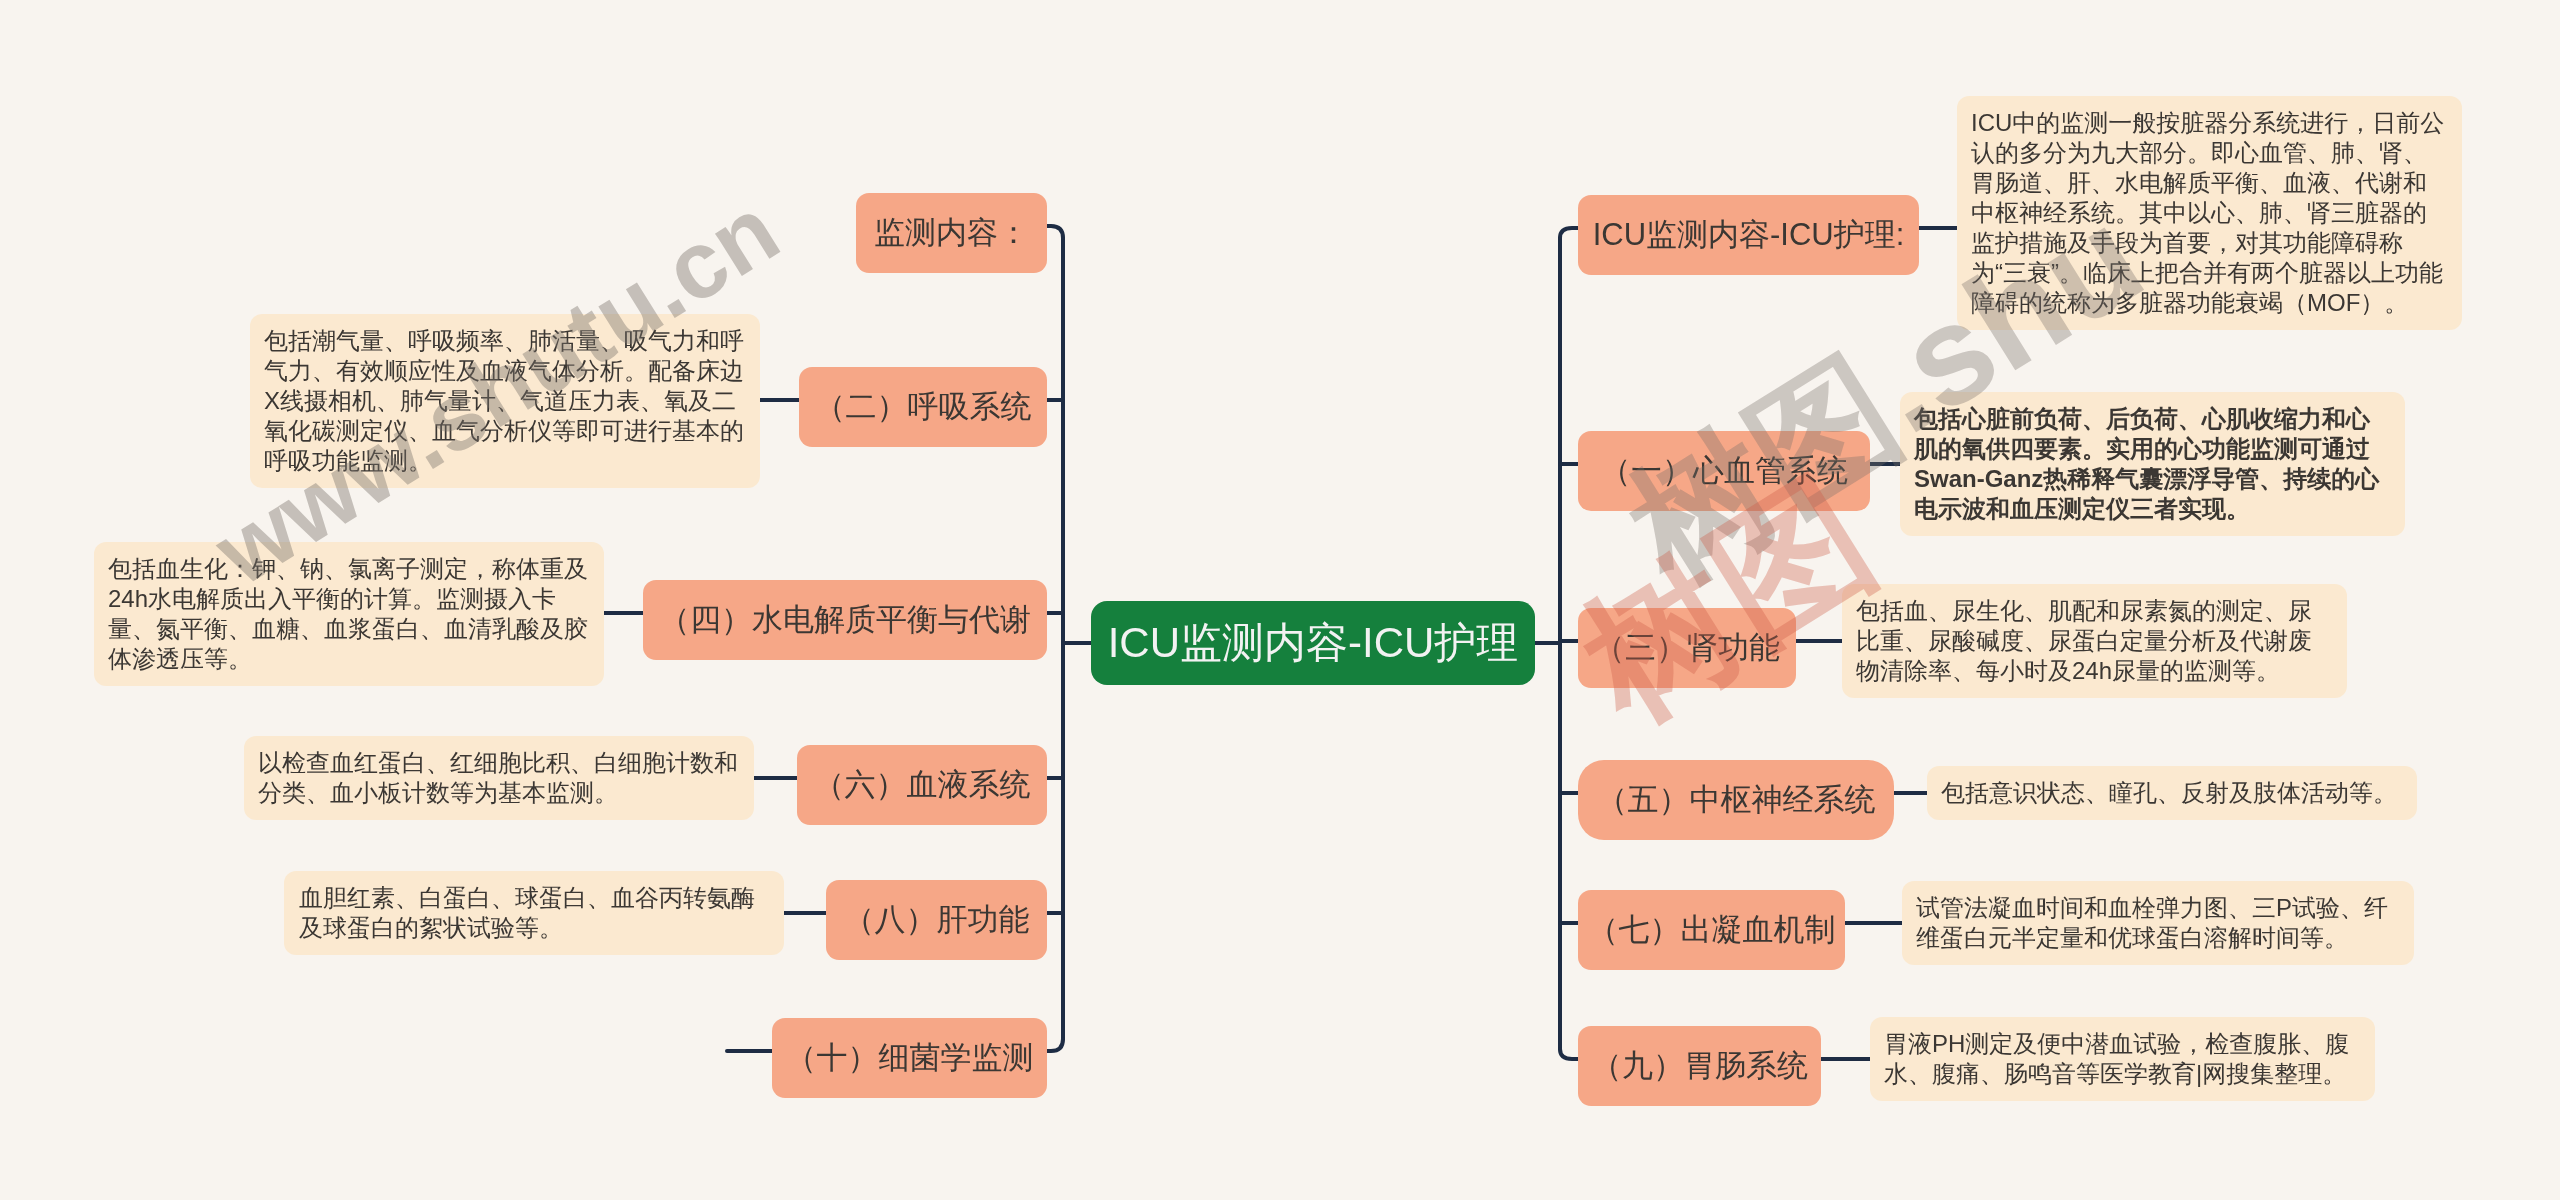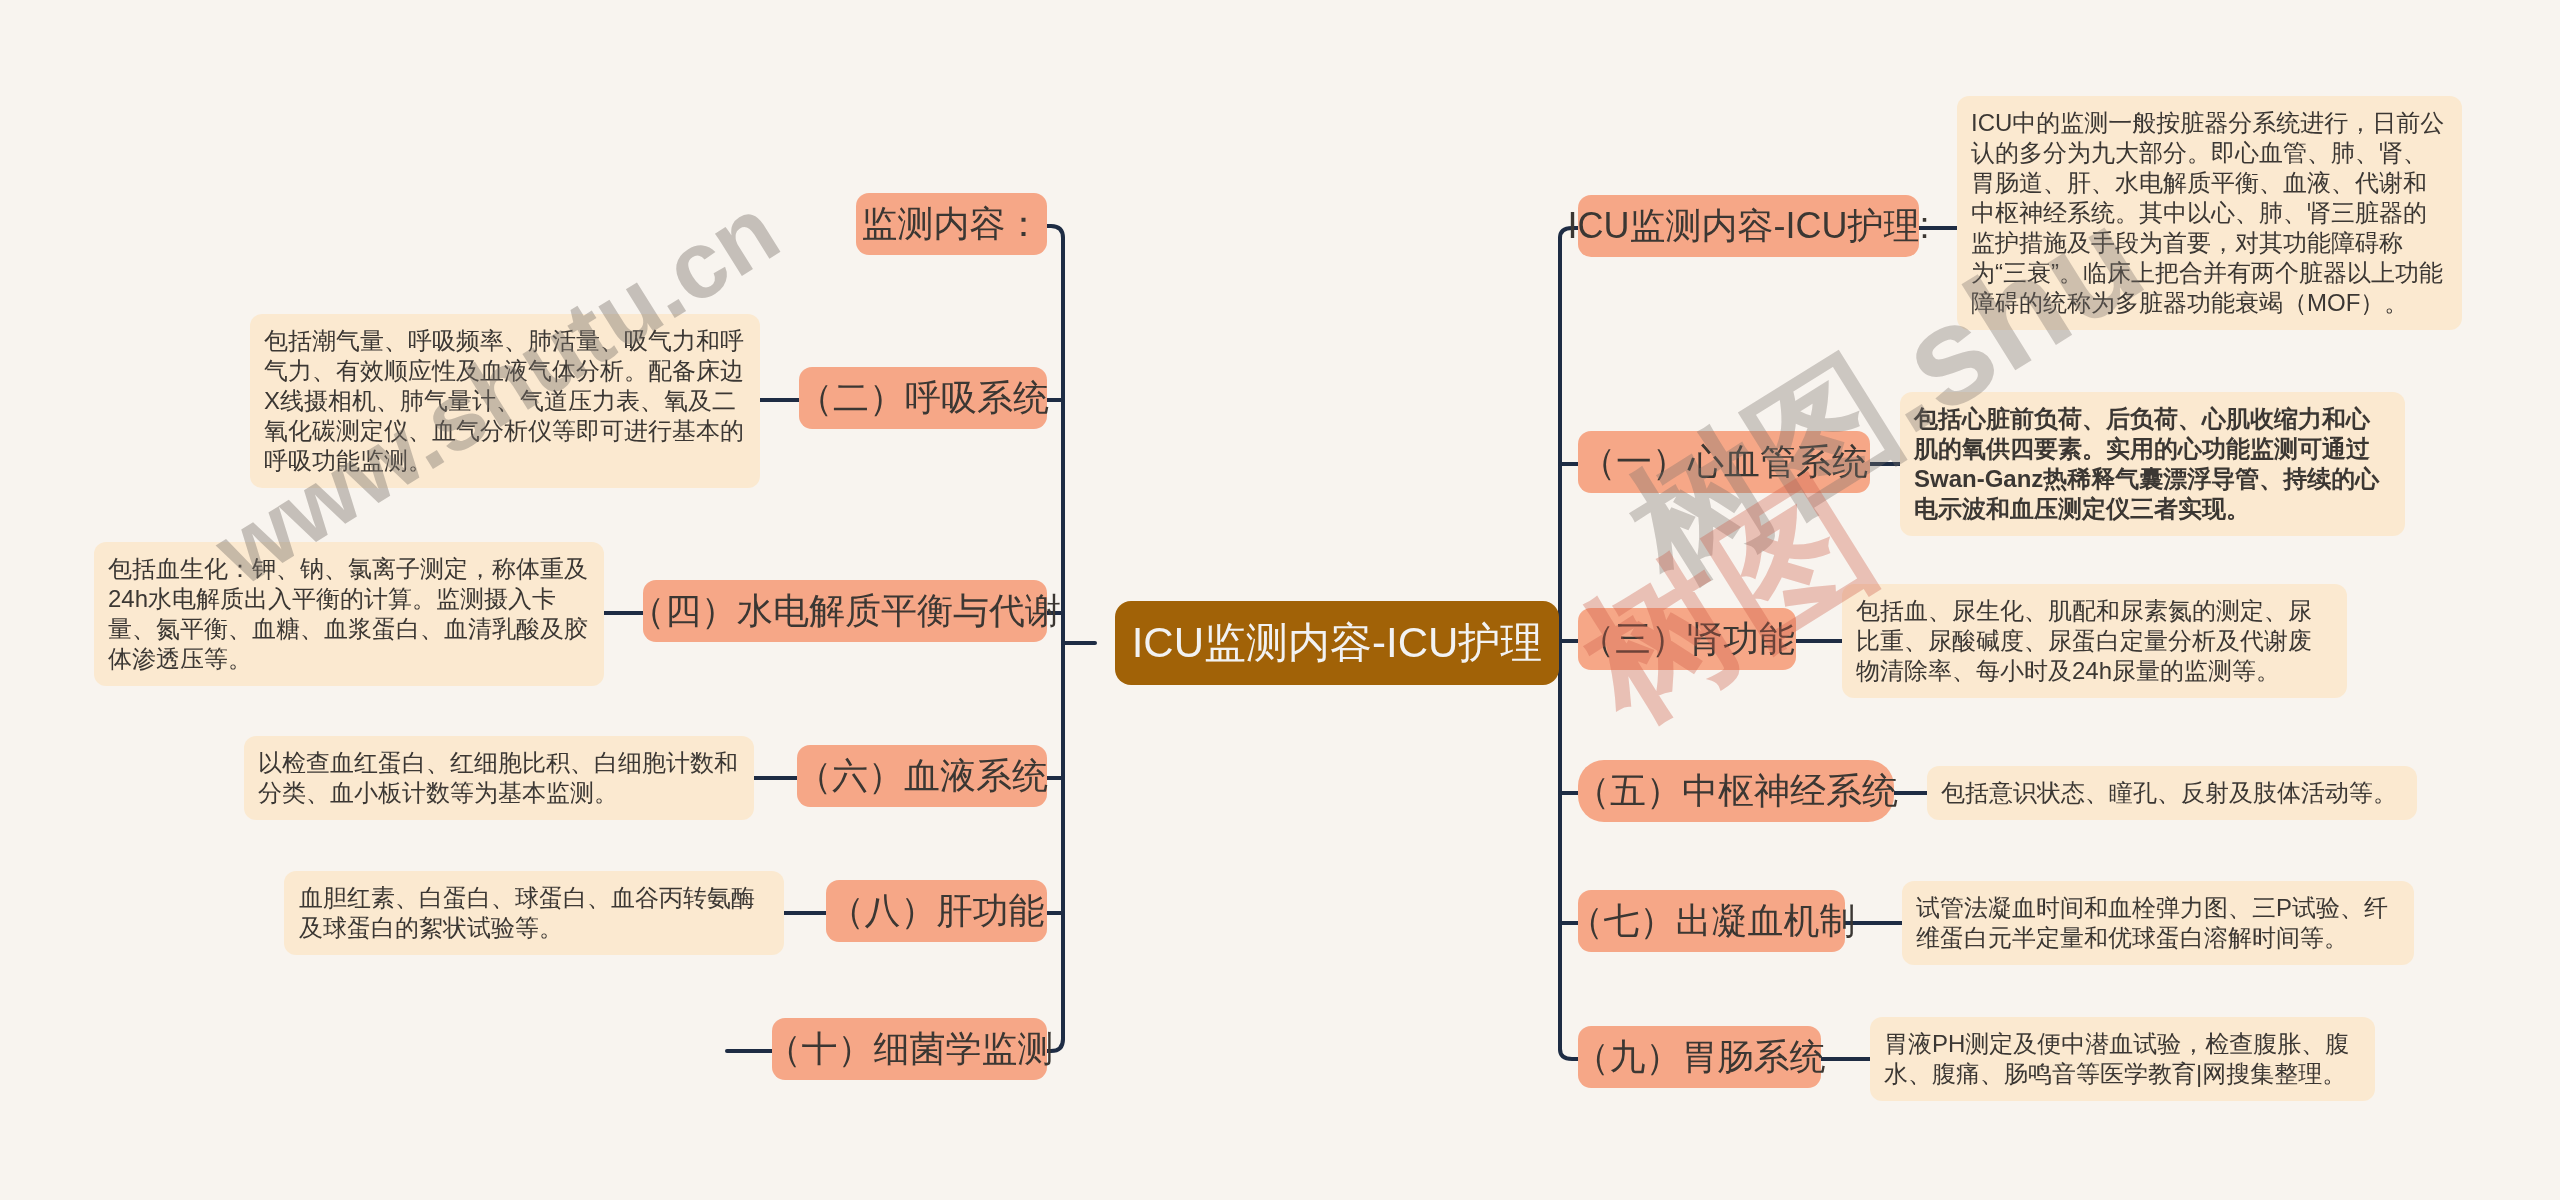--- a/index.html
+++ b/index.html
@@ -15,46 +15,45 @@
   }
   .connectors{
     position:absolute;left:0;top:0;z-index:1;
   }
   .connectors path{
     fill:none;stroke:#1e2c44;stroke-width:4;stroke-linecap:round;
   }
   .node{
     position:absolute;z-index:3;
     display:flex;align-items:center;justify-content:center;
-    height:62px;
+    height:80px;
     background:#f6a787;
     border-radius:13px;
     color:#3b3733;
-    font-size:36px;
+    font-size:31px;
     white-space:nowrap;
   }
   .desc{
     position:absolute;z-index:2;
     background:#fbe9d0;
     border-radius:12px;
     color:#3b3733;
     font-size:24px;
     line-height:30px;
     padding:12px 14px;
     box-sizing:border-box;
   }
   .center-node{
     position:absolute;z-index:4;
     display:flex;align-items:center;justify-content:center;
-    background:#a16207;
+    background:#15803d;
     border-radius:16px;
     color:#f2f2f2;
     font-size:42px;
     white-space:nowrap;
-    margin-left:24px;
   }
   .watermark{
     position:absolute;z-index:50;
     pointer-events:none;
     white-space:nowrap;
     font-weight:700;
   }
   .wm-left{
     left:225px;top:505px;
     font-size:95px;line-height:110px;

